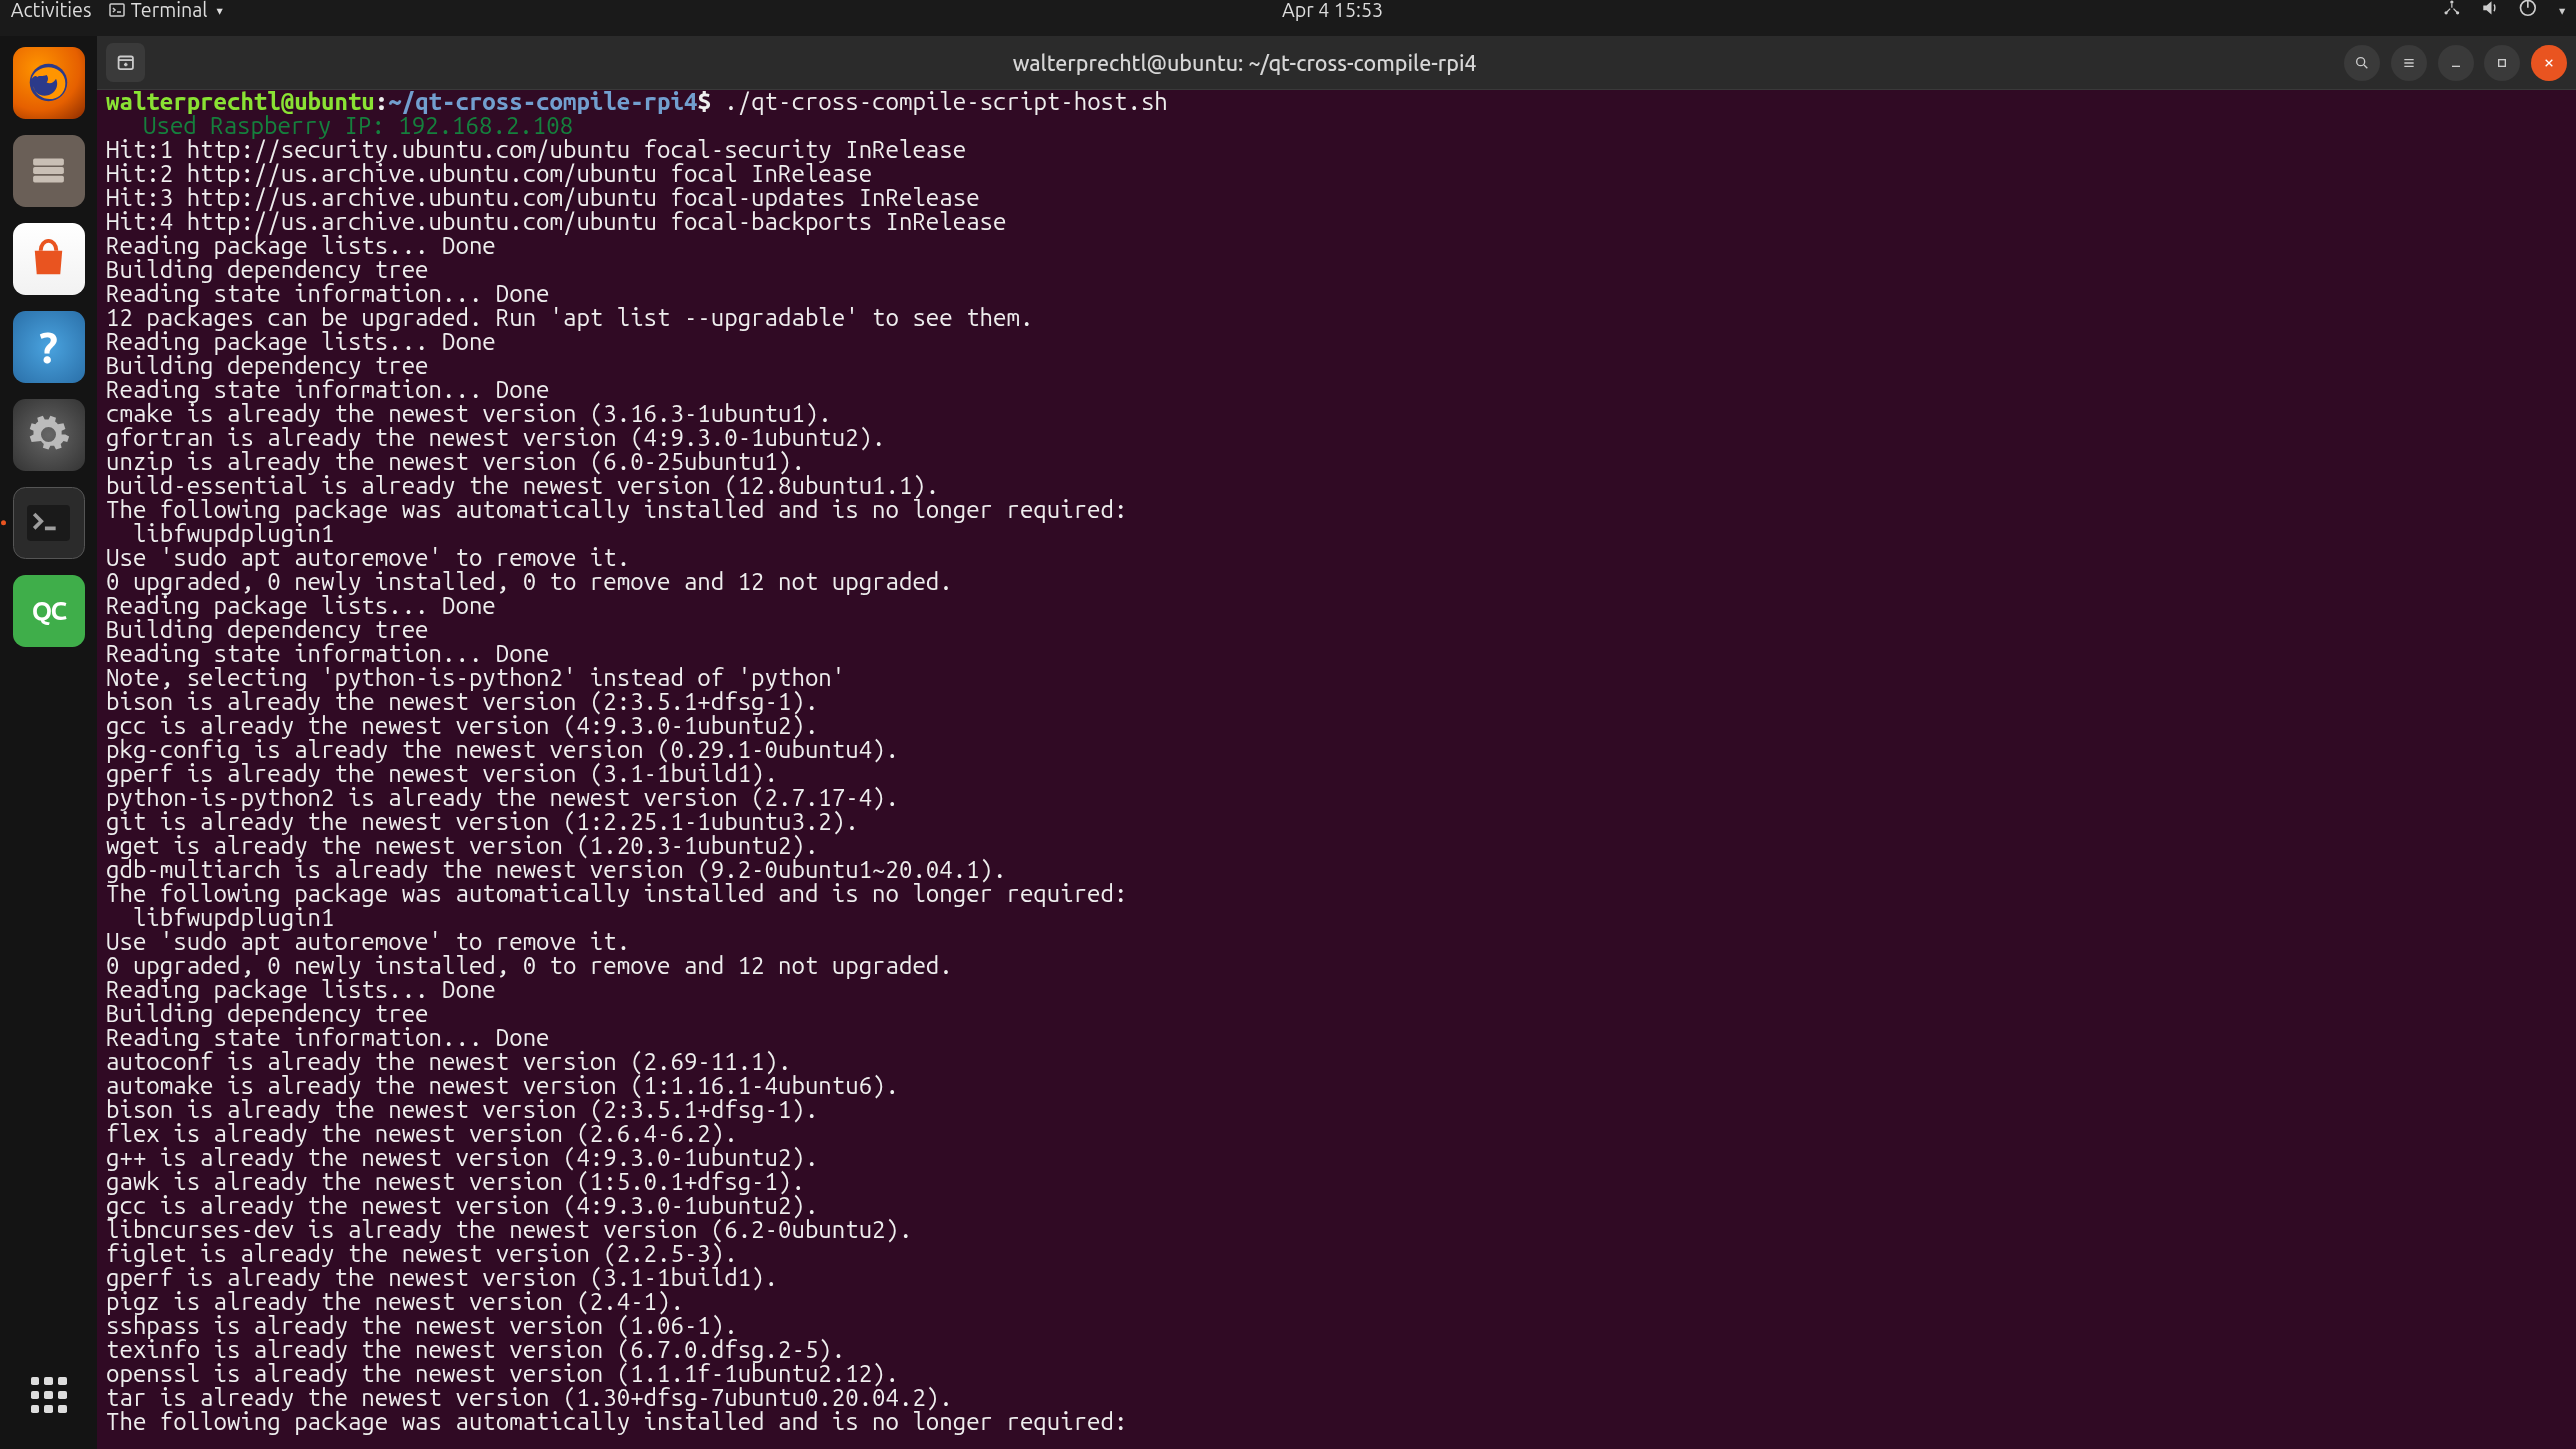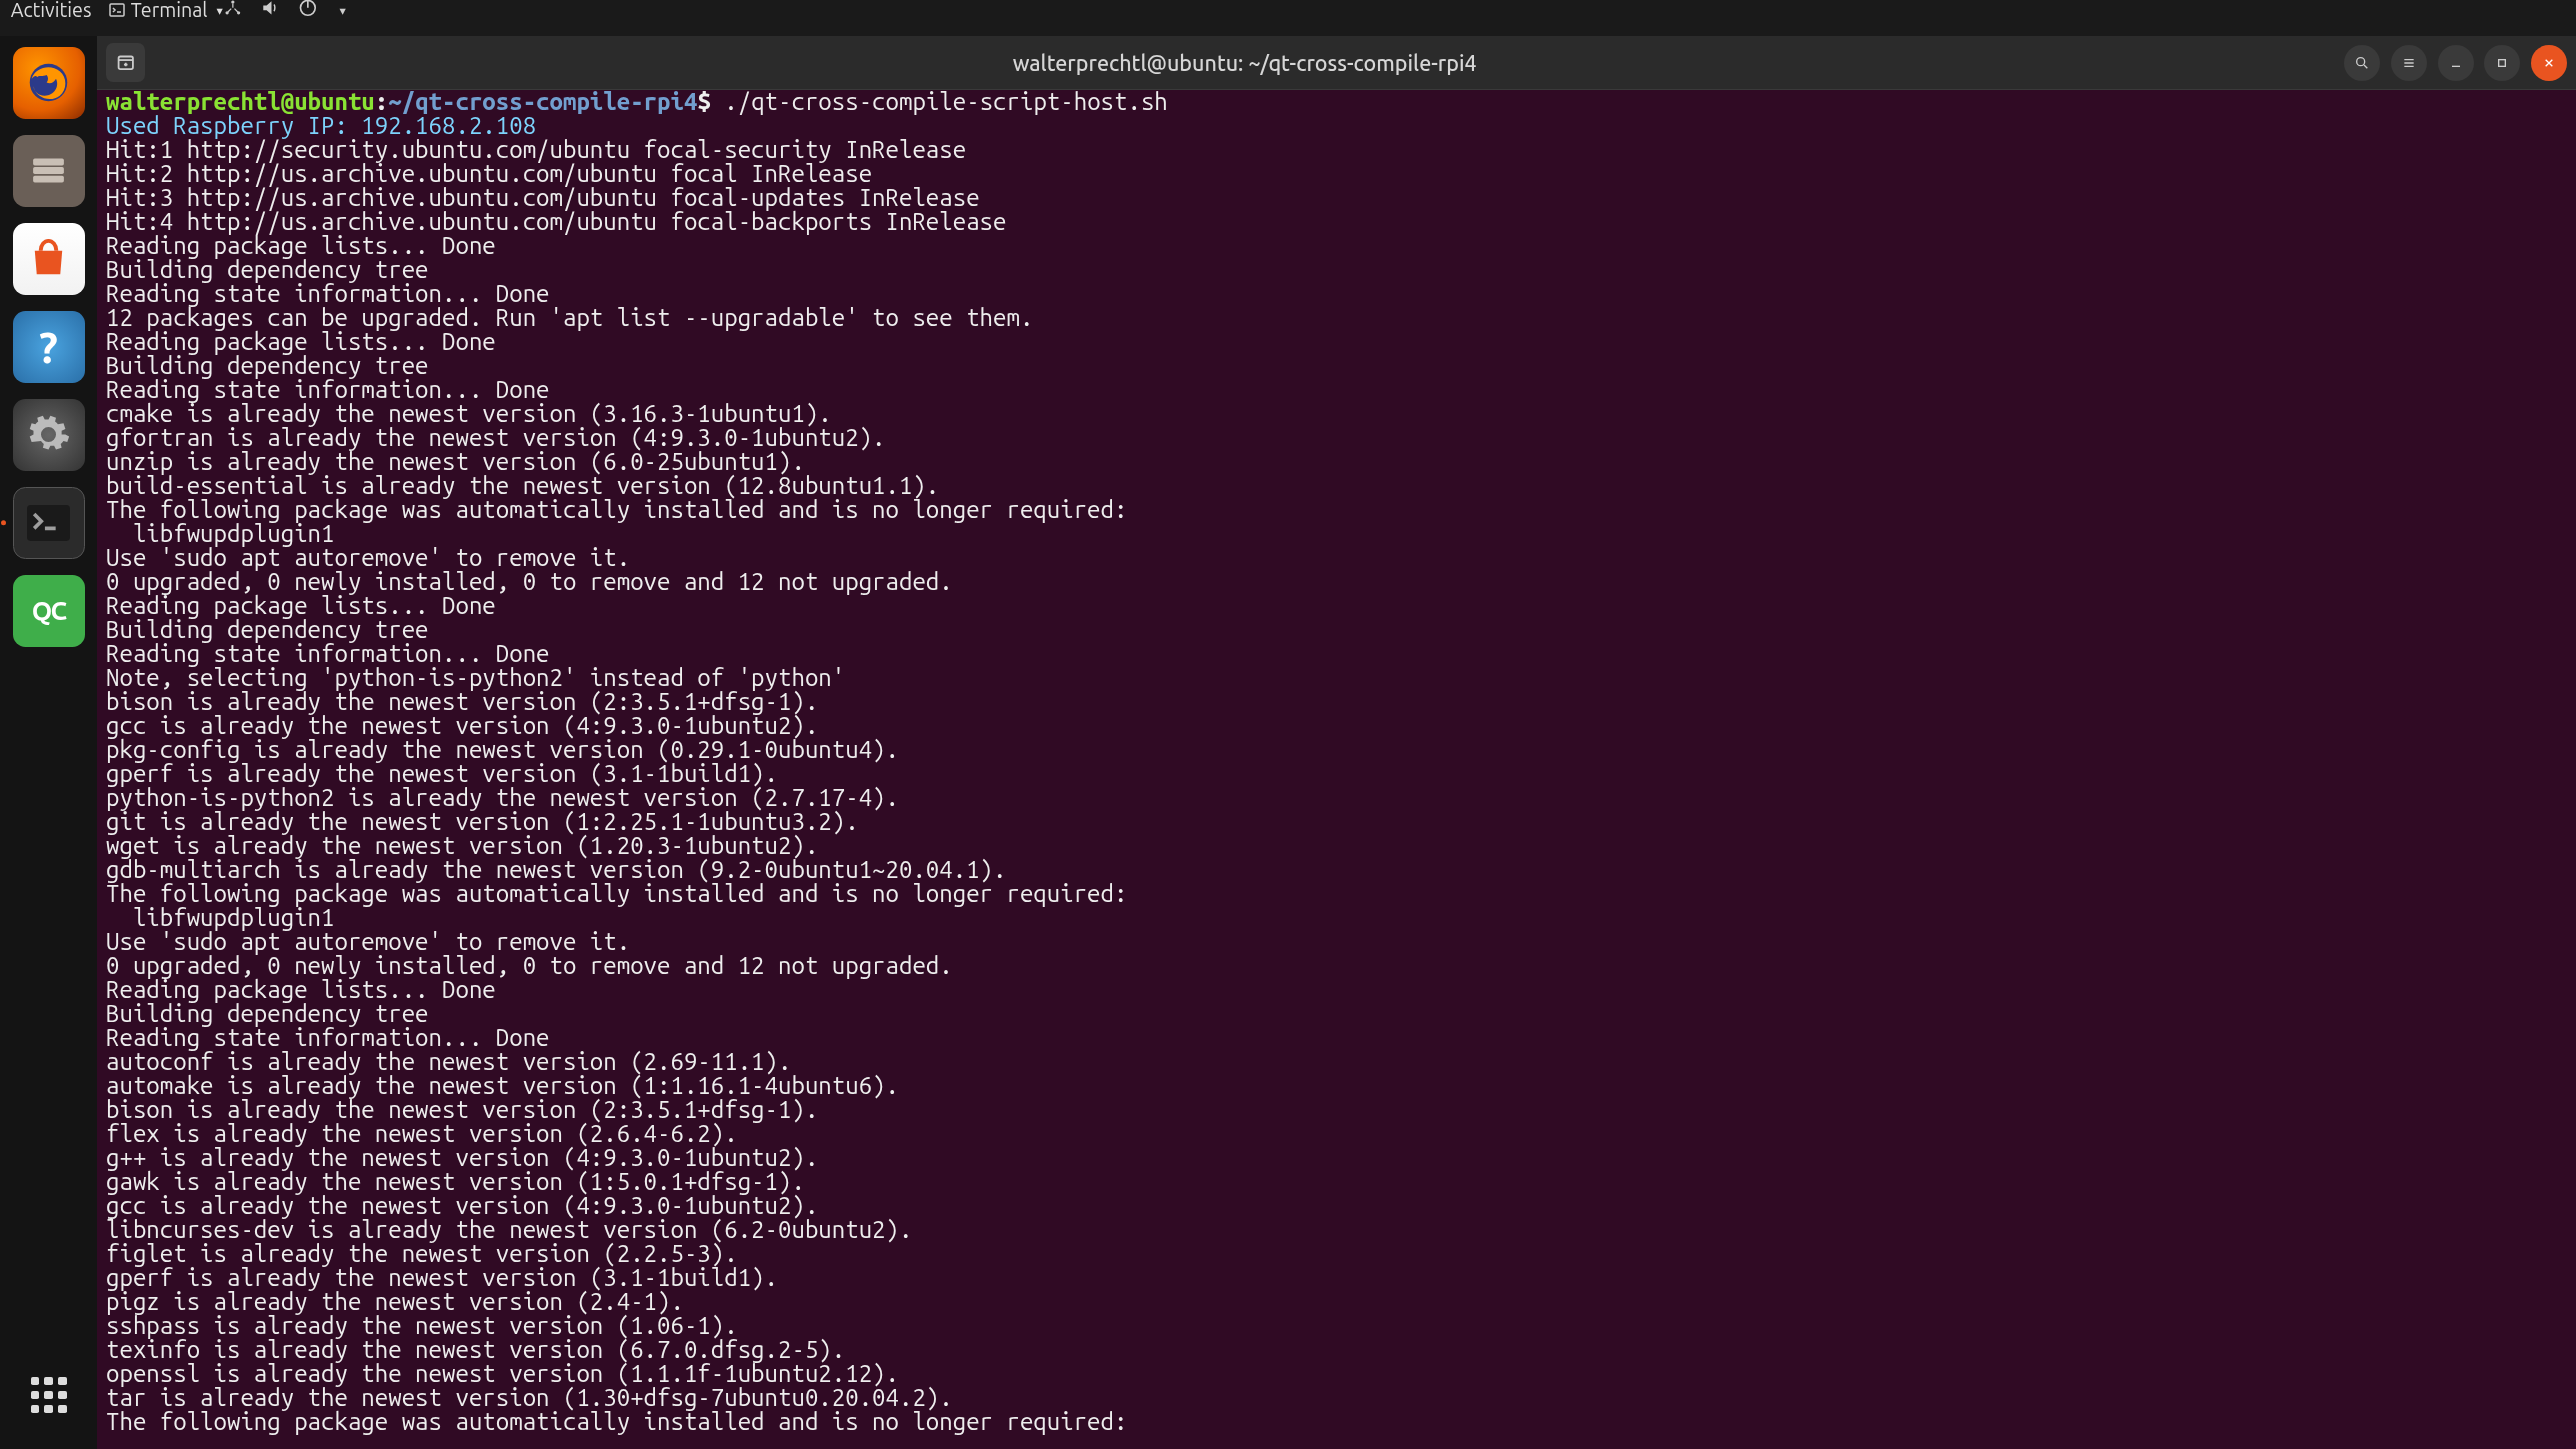--- a/index.html
+++ b/index.html
@@ -128,38 +128,39 @@
     font-size: 24px;
     line-height: 24px;
     color: #eee;
     padding: 0 9px;
     white-space: pre;
     overflow: hidden;
   }
   .ps-user { color: #8ae234; font-weight: bold; }
   .ps-path { color: #729fcf; font-weight: bold; }
   .ps-sep  { color: #eee; font-weight: bold; }
-  .info    { color: #7dd3fc; }
+  .info    { color: #15803d; margin-left: 37px; }
   .line { display:block; }
 </style>
 </head>
 <body>
 
 <div class="top-panel">
   <div class="left">
     <span>Activities</span>
     <span class="terminal-menu">
       <svg viewBox="0 0 16 16" fill="none" stroke="#ccc" stroke-width="1.5">
           <rect x="1" y="2" width="14" height="12" rx="1"></rect>
           <path d="M4 6l2 2-2 2M8 10h4"></path>
         </svg>
       <span>Terminal</span>
       <span class="caret-down">▾</span>
     </span>
   </div>
+  <div class="center">Apr 4  15:53</div>
   <div class="right status-icons">
     <span>
       <svg width="19.7" height="19.7" viewBox="0 0 24 24" fill="#ccc">
           <circle cx="12" cy="5" r="2"></circle>
           <circle cx="5" cy="18" r="2"></circle>
           <circle cx="19" cy="18" r="2"></circle>
           <path d="M12 7v5M10 13l-4 4M14 13l4 4" stroke="#ccc" stroke-width="1.5" fill="none"></path>
         </svg>
     </span>
     <span>

